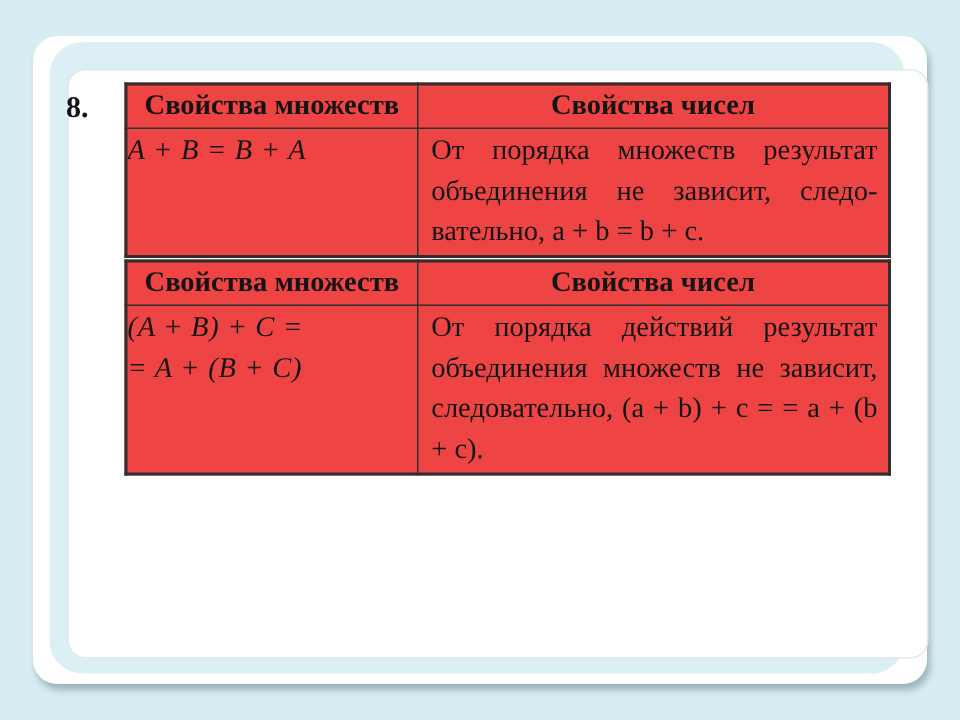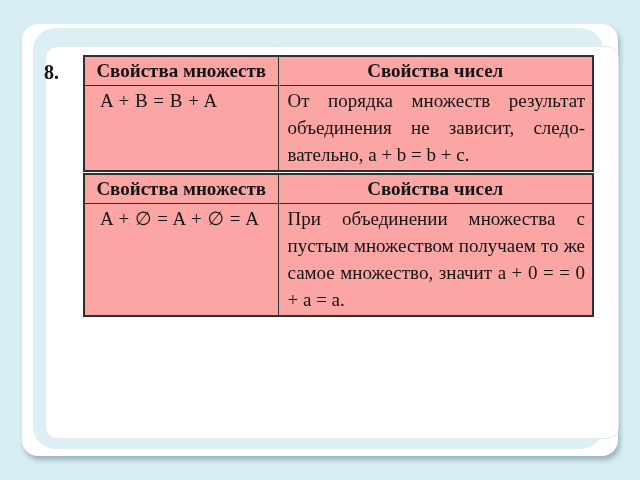--- a/index.html
+++ b/index.html
@@ -53,21 +53,21 @@
     font-size: 20px;
     font-weight: bold;
   }
   table.props {
     position: absolute;
     left: 83px;
     width: 509px;
     border-collapse: collapse;
     table-layout: fixed;
     border: 2px solid var(--border);
-    background: #fca5a5;
+    background: #ef4444;
   }
   #table-1 { top: 55px; }
   #table-2 { top: 173px; }
   table.props th, table.props td {
     border: 1.5px solid var(--border);
     font-size: 19px;
     color: var(--text);
     overflow: hidden;
   }
   table.props th {
@@ -75,22 +75,23 @@
     font-weight: bold;
     text-align: center;
     vertical-align: middle;
     padding: 1px 4px;
   }
   table.props td {
     vertical-align: top;
     line-height: 27px;
   }
   td.cell-formula {
+    font-style: italic;
     white-space: pre-line;
-    padding: 1px 6px 2px 15px;
+    padding: 1px 6px 2px 0;
     letter-spacing: 0.5px;
   }
   td.cell-text {
     text-align: justify;
     padding: 1px 7px 2px 9px;
   }
   td.cell-text .math { }
   .h-t1 { height: 80px; }
   .h-t2r1 { height: 106px; }
   .h-t2r2 { height: 104px; }
@@ -131,18 +132,19 @@
         <col style="width:315px">
       </colgroup>
     <thead>
       <tr>
         <th>Свойства множеств</th>
         <th>Свойства чисел</th>
       </tr>
     </thead>
     <tbody>
       <tr>
-        <td class="cell-formula h-t2r2">A + ∅ = A + ∅ = A</td>
-        <td class="cell-text h-t2r2"><span>При объединении множества с пустым множеством получаем то же самое множество, значит </span><span class="math">a + 0 = = 0 + a = a</span><span>.</span></td>
+        <td class="cell-formula h-t2r1">(A + B) + C =
+= A + (B + C)</td>
+        <td class="cell-text h-t2r1"><span>От порядка действий результат объединения множеств не зави­сит, следовательно, </span><span class="math">(a + b) + c = = a + (b + c)</span><span>.</span></td>
       </tr>
     </tbody>
   </table>
 </div>
 
 </body></html>

